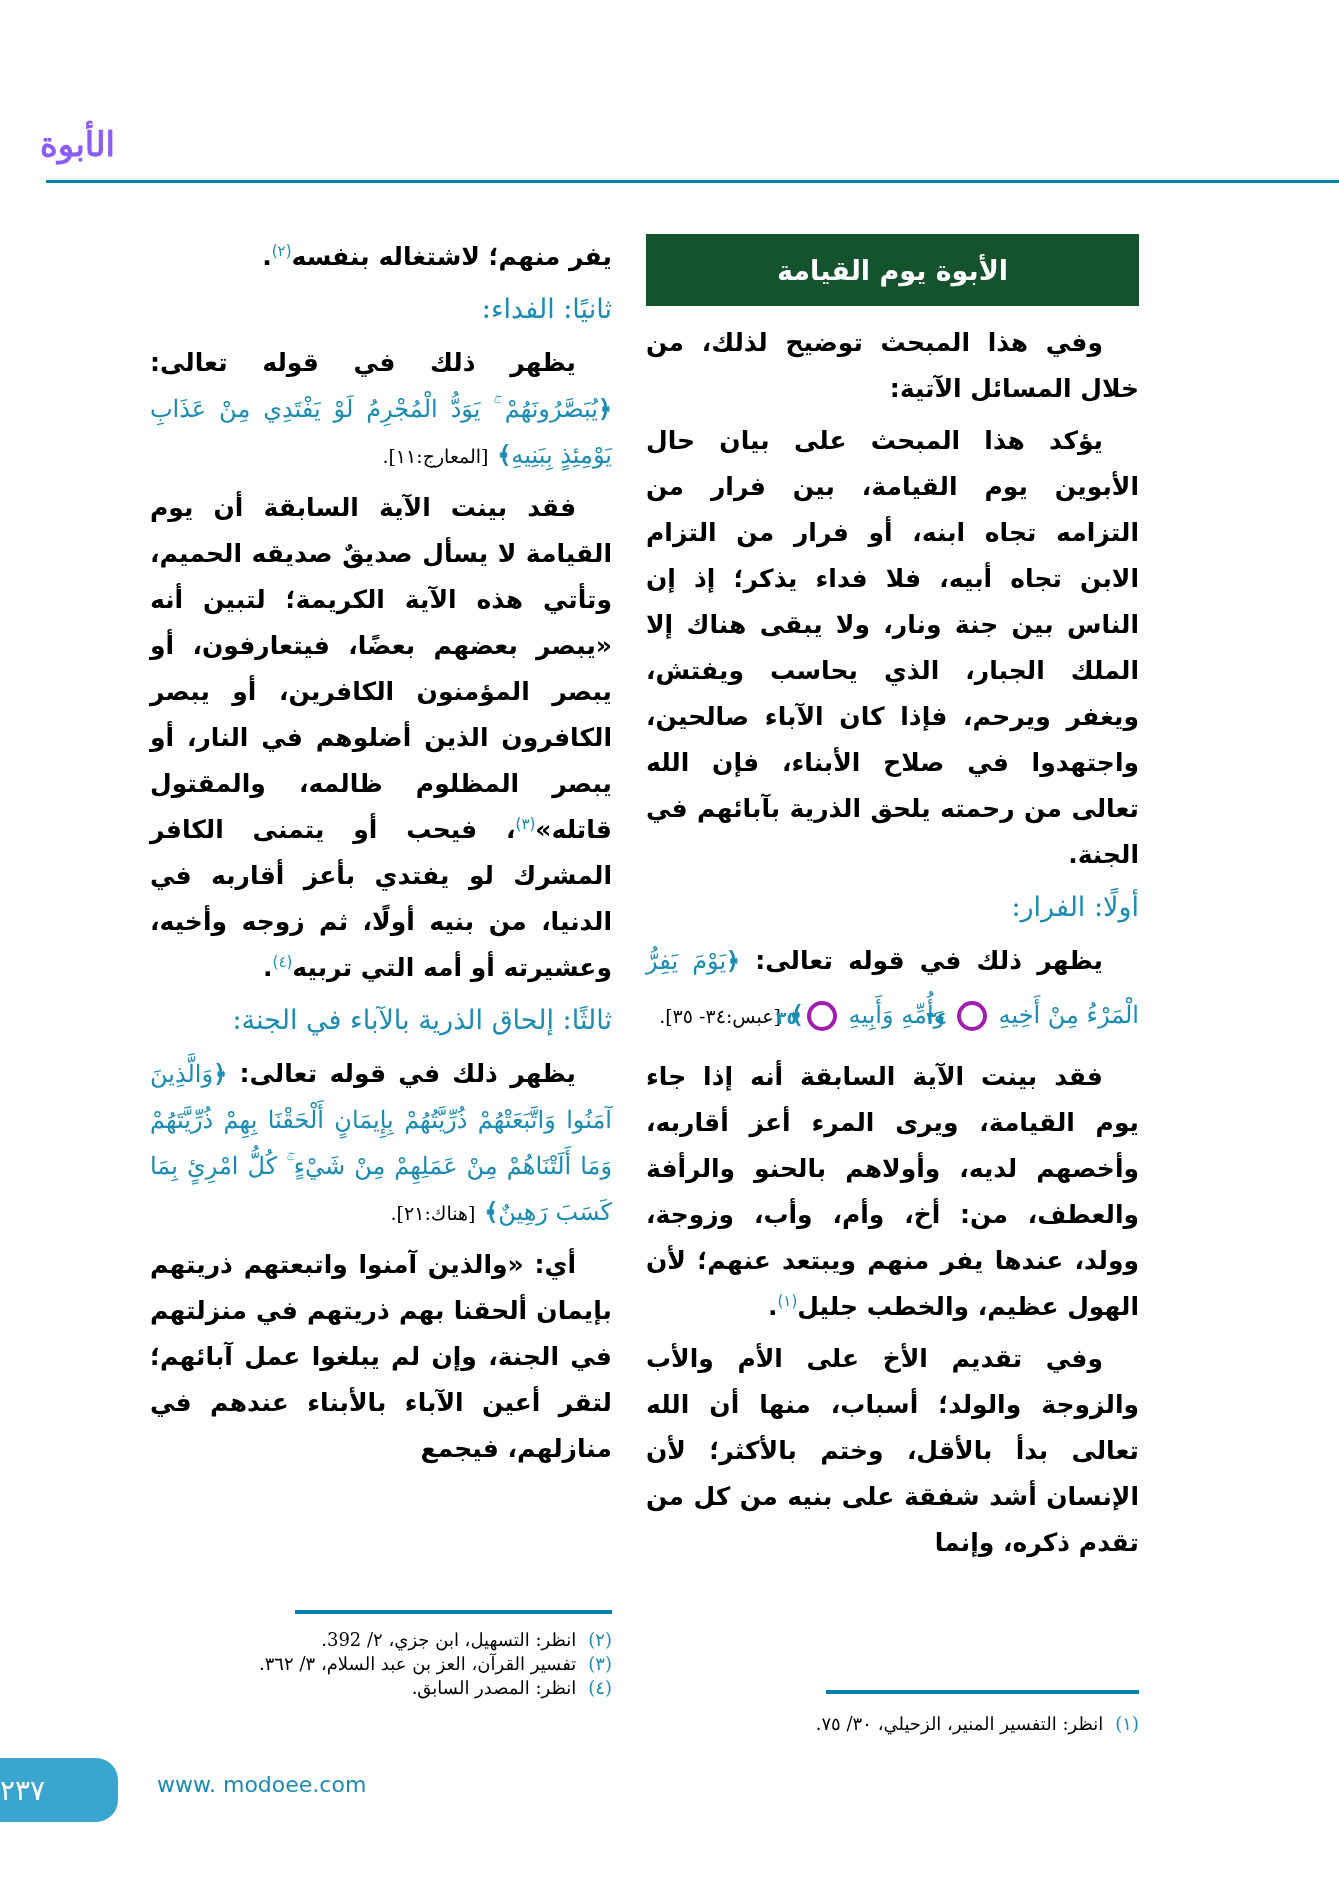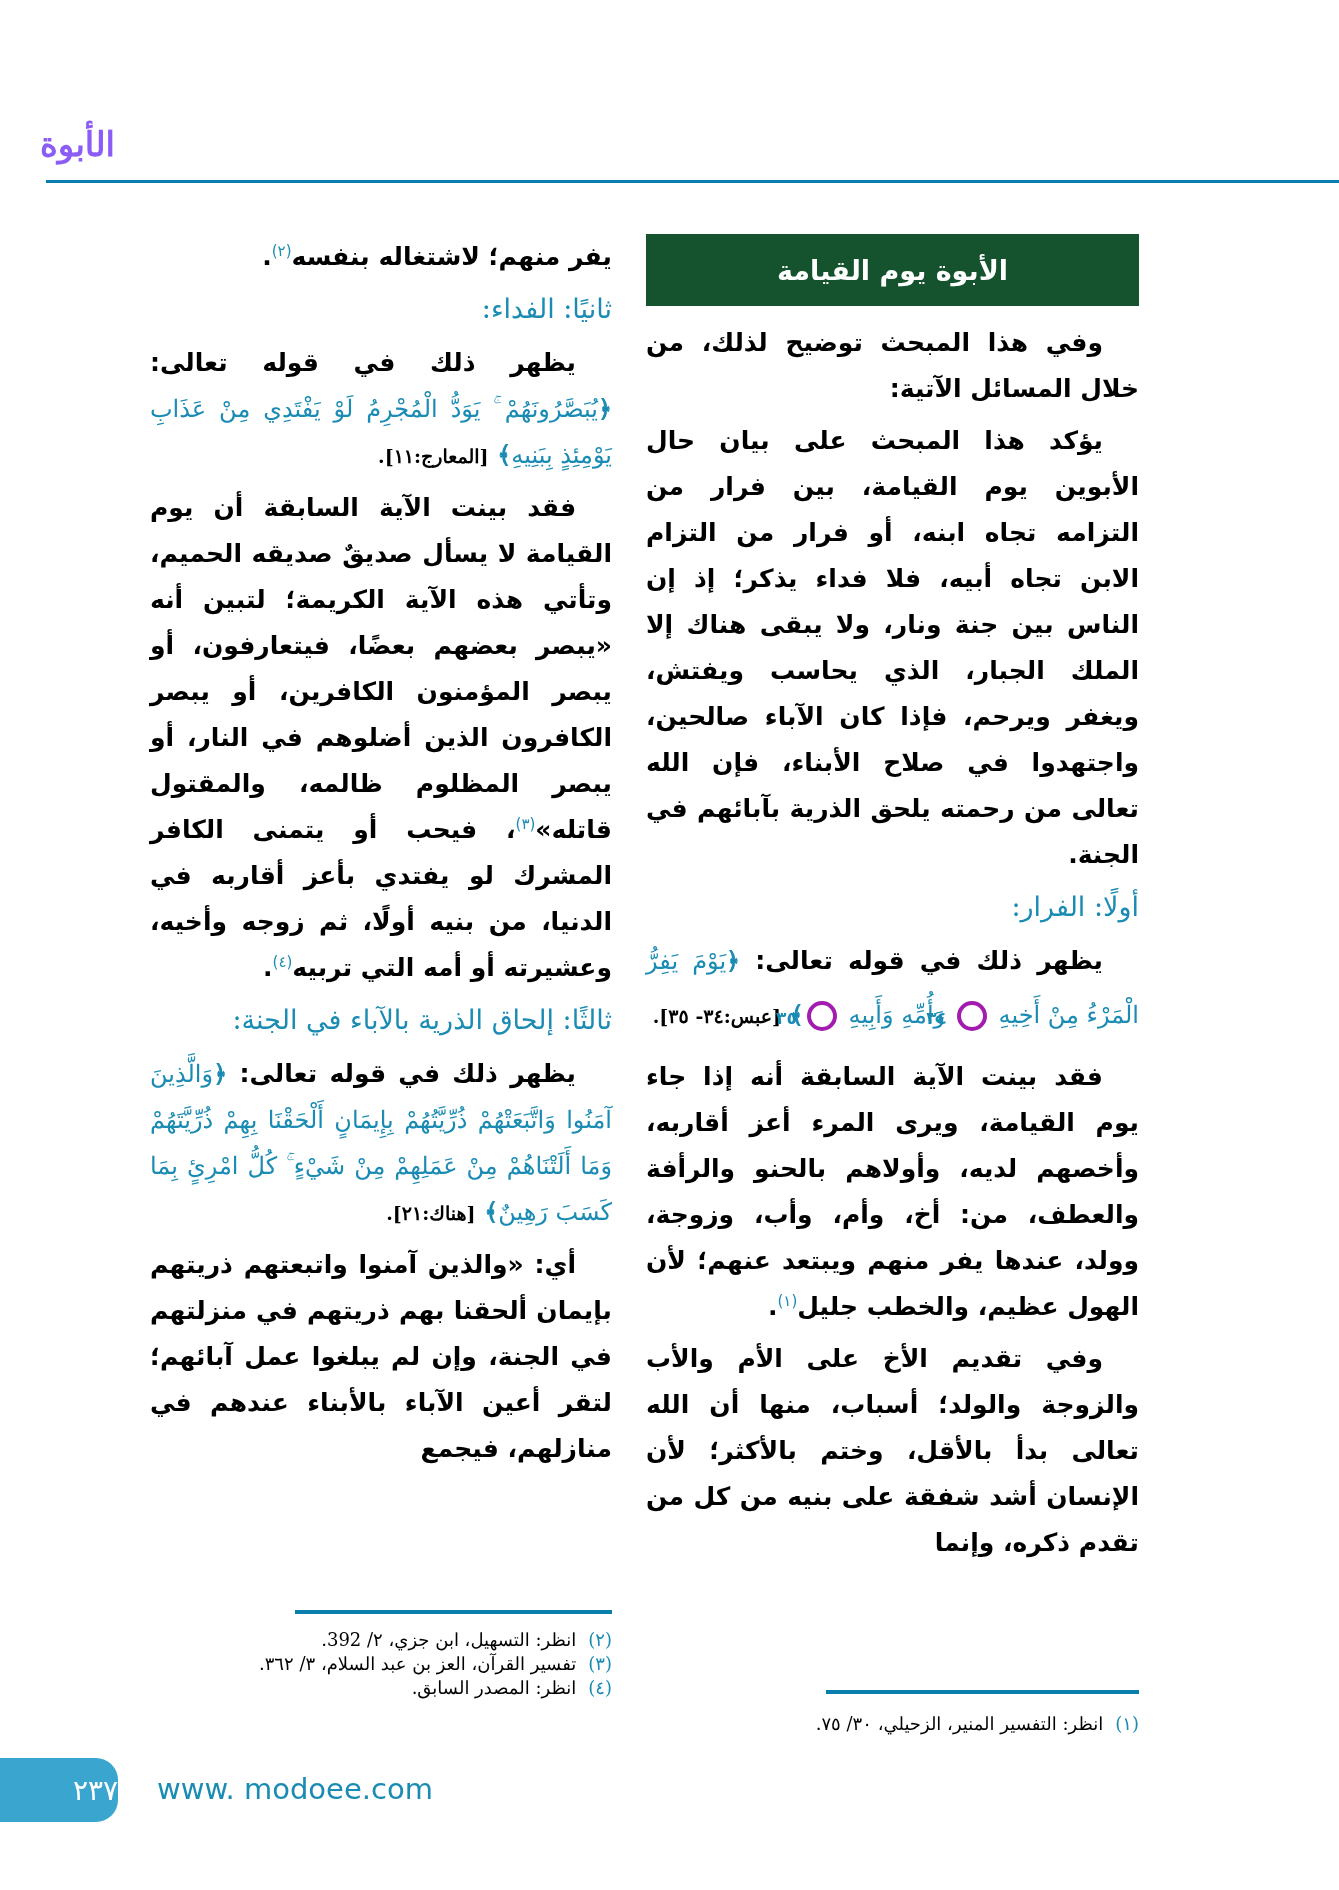--- a/index.html
+++ b/index.html
@@ -16,36 +16,36 @@
     .section-banner { height: 72px; background: #14532d; color: #fff; display: flex; align-items: center; justify-content: center; font-weight: bold; font-size: 27px; margin-bottom: 14px; }
 
     p.body { font-weight: bold; font-size: 25px; line-height: 46px; }
     p.body.indent { text-indent: 36px; }
     p.body + p.body { margin-top: 6px; }
 
     .subhead { color: #1a8bb3; font-size: 27px; line-height: 50px; margin: 4px 0 6px; font-family: "DejaVu Serif", serif; }
 
     .verse { color: #1a8bb3; font-family: "DejaVu Serif", serif; font-weight: normal; font-size: 24px; }
     .bracket { color: #1a8bb3; font-size: 24px; }
-    .ref { font-weight: bold; font-family: "DejaVu Serif", serif; font-size: 19px; }
+    .ref { font-weight: normal; font-family: "DejaVu Serif", serif; font-size: 19px; }
     .aya-num { display: inline-block; width: 30px; height: 30px; border: 4px solid #a21caf; border-radius: 50%; color: #1a8bb3; font-size: 17px; line-height: 26px; text-align: center; vertical-align: middle; margin: 17px 3px; font-weight: bold; }
     sup.fn { color: #1a8bb3; font-size: 15px; font-weight: normal; vertical-align: super; line-height: 0; }
 
     .fn-rule { position: absolute; height: 4px; background: #0a7fae; }
     .fn-rule-right { left: 826px; width: 313px; top: 1690px; }
     .fn-rule-left { left: 295px; width: 317px; top: 1610px; }
 
     .footnotes { position: absolute; direction: rtl; font-family: "DejaVu Serif", serif; font-size: 18px; line-height: 24px; }
     .footnotes-right { left: 646px; width: 493px; top: 1712px; }
     .footnotes-left { left: 150px; width: 462px; top: 1628px; }
     .fn-item { display: flex; gap: 12px; white-space: nowrap; }
     .fn-num { color: #1a8bb3; }
 
-    .page-tab { position: absolute; left: 0; top: 1758px; width: 118px; height: 64px; background: #3aa6cf; border-radius: 0 22px 22px 0; color: #fff; font-size: 28px; display: flex; align-items: center; justify-content: flex-start; }
-    .site-url { position: absolute; left: 157px; top: 1772px; color: #1a8bb3; font-family: "DejaVu Sans", sans-serif; font-size: 29px; direction: ltr; }
+    .page-tab { position: absolute; left: 0; top: 1758px; width: 118px; height: 64px; background: #3aa6cf; border-radius: 0 22px 22px 0; color: #fff; font-size: 28px; display: flex; align-items: center; justify-content: flex-end; }
+    .site-url { position: absolute; left: 157px; top: 1772px; color: #1a8bb3; font-family: "DejaVu Sans", sans-serif; font-size: 22px; direction: ltr; }
   </style>
 </head>
 <body>
 
 <div class="running-head">الأبوة</div>
 <div class="head-rule"></div>
 
 <div class="col col-right">
   <div class="section-banner">
     <span>الأبوة يوم القيامة</span>

